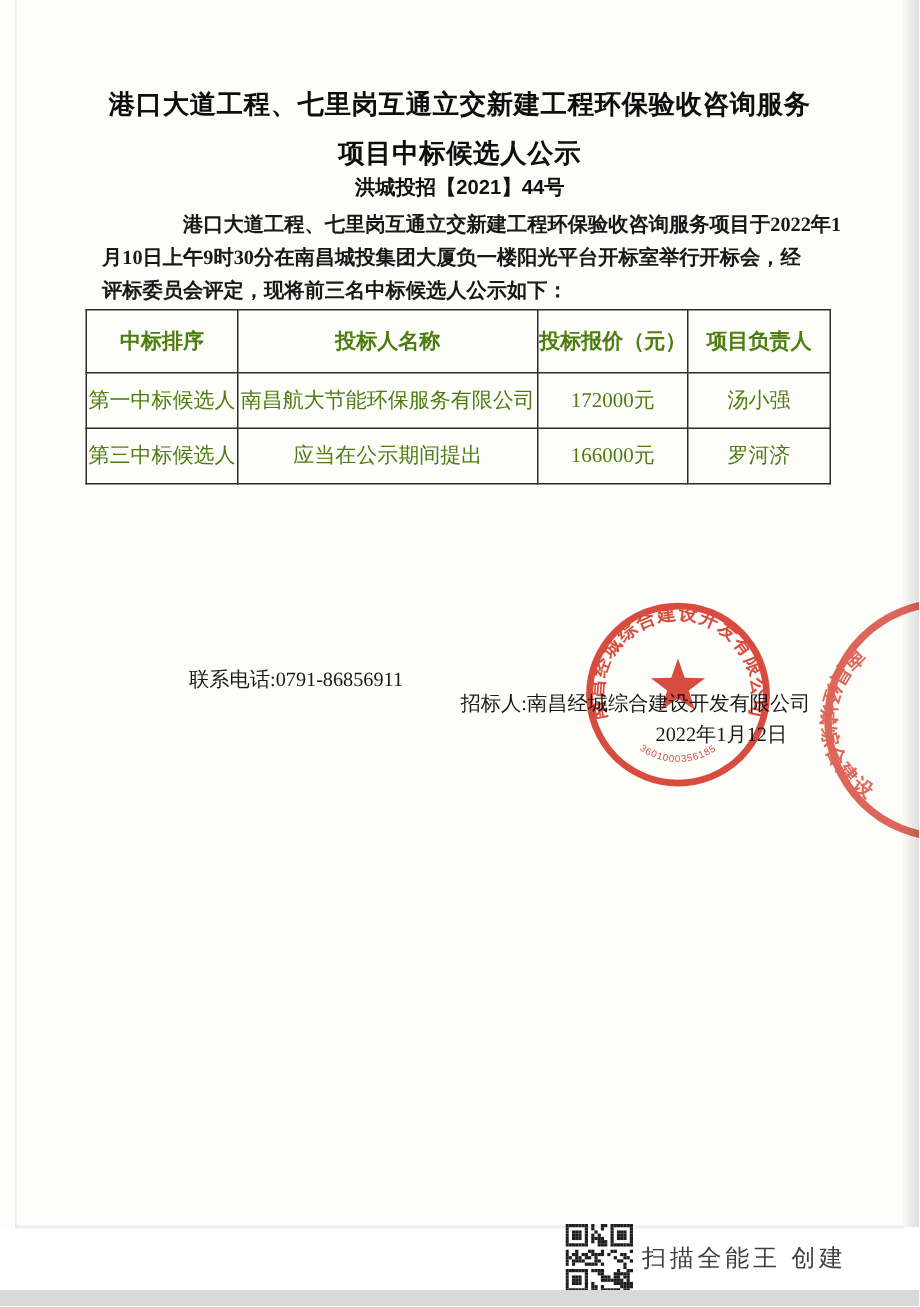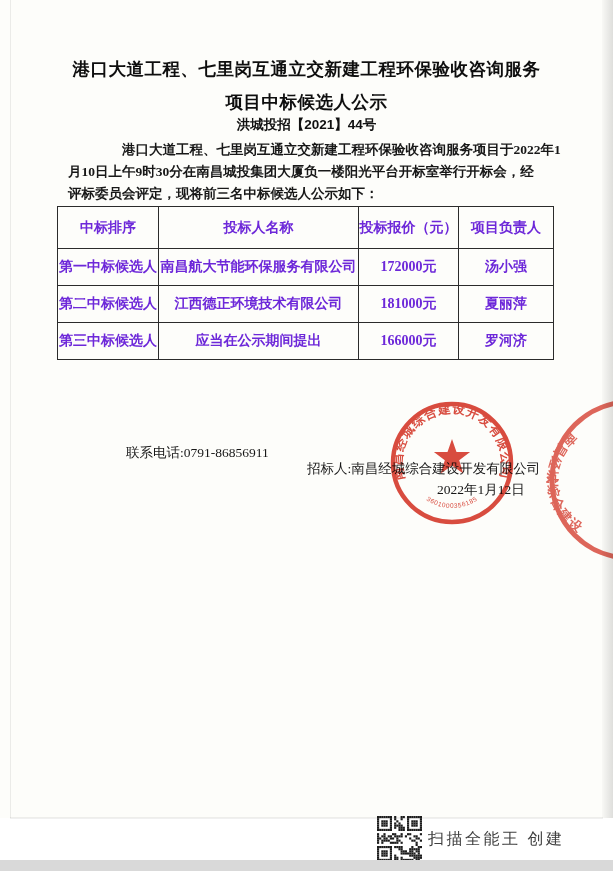--- a/index.html
+++ b/index.html
@@ -30,24 +30,24 @@
   .indent{padding-left:54px;}
 
   .supervisor{position:absolute;left:126px;top:420px;white-space:nowrap;}
   .phone{position:absolute;left:126px;top:444px;white-space:nowrap;}
   .bidder-line{position:absolute;left:307px;top:460px;white-space:nowrap;}
   .sign-date{position:absolute;left:437px;top:481px;white-space:nowrap;font-size:13.5px;}
 
   table.bidtable{position:absolute;left:57px;top:206px;border-collapse:collapse;table-layout:fixed;background:transparent;}
   .bidtable th,.bidtable td{
     border:1.6px solid #2b2b2b;text-align:center;vertical-align:middle;
-    padding:0;font-size:14px;color:#6d28d9;white-space:nowrap;overflow:hidden;
+    padding:0;font-size:14px;color:#4d7c0f;white-space:nowrap;overflow:hidden;
   }
   .bidtable th{height:41px;font-weight:bold;}
-  .bidtable td{height:36px;font-weight:bold;margin-top:25px;}
+  .bidtable td{height:36px;font-weight:normal;margin-top:25px;}
 
   .stamp-main{position:absolute;left:387px;top:398px;mix-blend-mode:multiply;opacity:0.88;}
   .stamp-partial{position:absolute;left:535px;top:395px;mix-blend-mode:multiply;opacity:0.75;}
 
   .qr{position:absolute;left:377px;top:816px;}
   .watermark{position:absolute;left:428px;top:829px;font-family:"Liberation Sans", sans-serif;
     font-size:16px;color:#3f3f3f;letter-spacing:2.5px;white-space:nowrap;}
 </style>
 </head>
 <body>
@@ -81,26 +81,20 @@
       <th>中标排序</th>
       <th>投标人名称</th>
       <th>投标报价（元）</th>
       <th>项目负责人</th>
     </tr>
     <tr>
       <td>第一中标候选人</td>
       <td>南昌航大节能环保服务有限公司</td>
       <td>172000元</td>
       <td>汤小强</td>
-    </tr>
-    <tr>
-      <td>第二中标候选人</td>
-      <td>江西德正环境技术有限公司</td>
-      <td>181000元</td>
-      <td>夏丽萍</td>
     </tr>
     <tr>
       <td>第三中标候选人</td>
       <td>应当在公示期间提出</td>
       <td>166000元</td>
       <td>罗河济</td>
     </tr>
   </tbody>
     </table>
 

